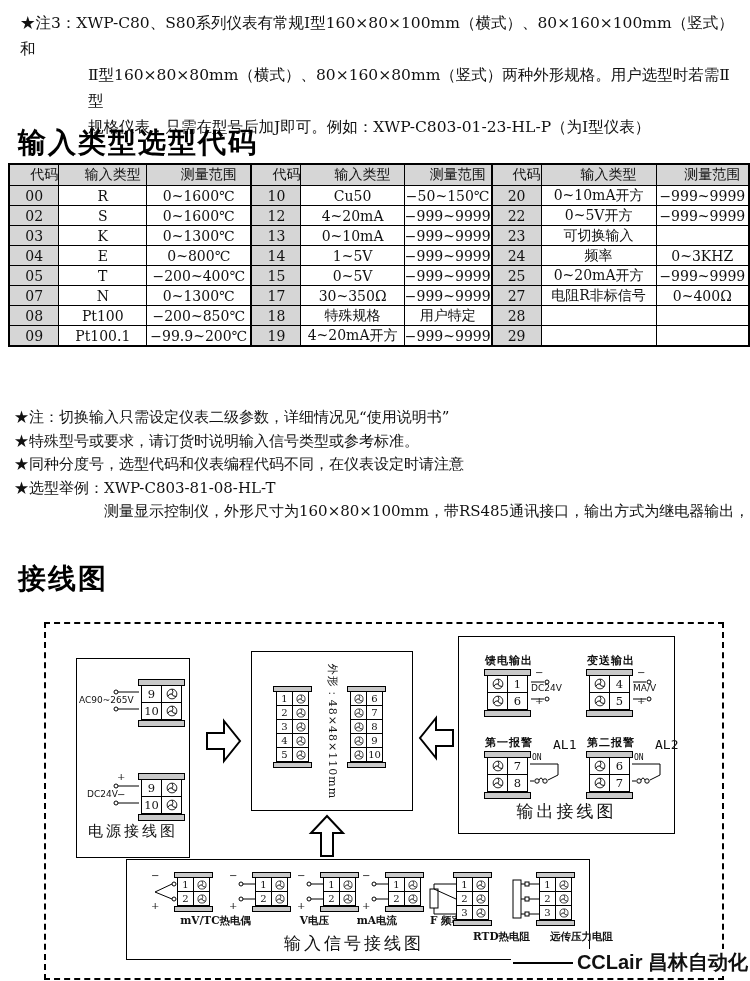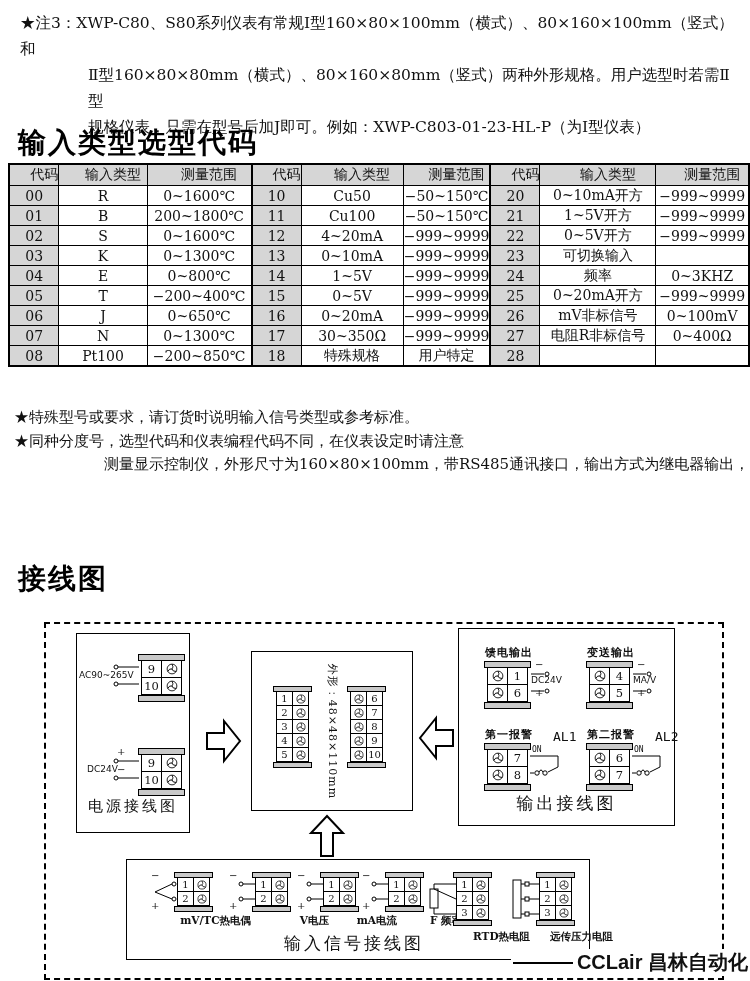--- a/index.html
+++ b/index.html
@@ -23,23 +23,23 @@
   .sel td.code{background:#d6d6d6;}
   .sel .gstart{border-left:2px solid #000;}
 
   
   .bnotes{position:absolute;top:406px;left:14px;font:15px/23.5px "DejaVu Serif",serif;}
   .bnotes .ex{margin-left:90px;}
 
   
   .frame{position:absolute;top:622px;left:44px;width:676px;height:354px;border:2px dashed #000;}
   .dbox{position:absolute;border:1.5px solid #000;background:#fff;}
-  .power{left:30px;top:9px;width:112px;height:198px;text-decoration:underline;}
+  .power{left:30px;top:34px;width:112px;height:198px;text-decoration:underline;}
   .center{left:205px;top:27px;width:160px;height:158px;}
-  .output{left:412px;top:4px;width:215px;height:196px;}
+  .output{left:412px;top:12px;width:215px;height:196px;}
   .input{left:80px;top:235px;width:462px;height:99px;}
 
   .caption{position:absolute;left:0;right:0;bottom:10px;text-align:center;font-family:"DejaVu Serif",serif;font-size:17px;letter-spacing:3px;white-space:nowrap;}
   .pcap{bottom:16px;font-size:15px;}
   .icap{left:112px;right:auto;bottom:4px;width:230px;}
 
   
   .tblock{position:absolute;display:flex;flex-direction:column;width:max-content;}
   .tblock .cap{height:5px;background:#c9c9c9;border:1px solid #000;margin:0 -3px;position:relative;z-index:1;}
   .tblock.sm .cap{height:4px;}
@@ -110,31 +110,20 @@
     <tbody>
         <tr>
           <td class="code">00</td>
           <td class="">R</td>
           <td class="">0~1600℃</td>
           <td class="code gstart">10</td>
           <td class="">Cu50</td>
           <td class="">−50~150℃</td>
           <td class="code gstart">20</td>
           <td class="">0~10mA开方</td>
-          <td class="">−999~9999</td>
-        </tr>
-        <tr>
-          <td class="code">01</td>
-          <td class="">B</td>
-          <td class="">200~1800℃</td>
-          <td class="code gstart">11</td>
-          <td class="">Cu100</td>
-          <td class="">−50~150℃</td>
-          <td class="code gstart">21</td>
-          <td class="">1~5V开方</td>
           <td class="">−999~9999</td>
         </tr>
         <tr>
           <td class="code">02</td>
           <td class="">S</td>
           <td class="">0~1600℃</td>
           <td class="code gstart">12</td>
           <td class="">4~20mA</td>
           <td class="">−999~9999</td>
           <td class="code gstart">22</td>
@@ -168,31 +157,20 @@
           <td class="">T</td>
           <td class="">−200~400℃</td>
           <td class="code gstart">15</td>
           <td class="">0~5V</td>
           <td class="">−999~9999</td>
           <td class="code gstart">25</td>
           <td class="">0~20mA开方</td>
           <td class="">−999~9999</td>
         </tr>
         <tr>
-          <td class="code">06</td>
-          <td class="">J</td>
-          <td class="">0~650℃</td>
-          <td class="code gstart">16</td>
-          <td class="">0~20mA</td>
-          <td class="">−999~9999</td>
-          <td class="code gstart">26</td>
-          <td class="">mV非标信号</td>
-          <td class="">0~100mV</td>
-        </tr>
-        <tr>
           <td class="code">07</td>
           <td class="">N</td>
           <td class="">0~1300℃</td>
           <td class="code gstart">17</td>
           <td class="">30~350Ω</td>
           <td class="">−999~9999</td>
           <td class="code gstart">27</td>
           <td class="">电阻R非标信号</td>
           <td class="">0~400Ω</td>
         </tr>
@@ -200,26 +178,39 @@
           <td class="code">08</td>
           <td class="">Pt100</td>
           <td class="">−200~850℃</td>
           <td class="code gstart">18</td>
           <td class="">特殊规格</td>
           <td class="">用户特定</td>
           <td class="code gstart">28</td>
           <td class=""></td>
           <td class=""></td>
         </tr>
+        <tr>
+          <td class="code">09</td>
+          <td class="">Pt100.1</td>
+          <td class="">−99.9~200℃</td>
+          <td class="code gstart">19</td>
+          <td class="">4~20mA开方</td>
+          <td class="">−999~9999</td>
+          <td class="code gstart">29</td>
+          <td class=""></td>
+          <td class=""></td>
+        </tr>
       </tbody>
   </table>
 
   <div class="bnotes">
+    <div>★注：切换输入只需设定仪表二级参数，详细情况见“使用说明书”</div>
     <div>★特殊型号或要求，请订货时说明输入信号类型或参考标准。</div>
     <div>★同种分度号，选型代码和仪表编程代码不同，在仪表设定时请注意</div>
+    <div>★选型举例：XWP-C803-81-08-HL-T</div>
     <div class="ex">测量显示控制仪，外形尺寸为160×80×100mm，带RS485通讯接口，输出方式为继电器输出，</div>
   </div>
 
   <h1 class="h1 t2">接线图</h1>
 
   <div class="frame">
 
     <div class="dbox power">
       <div class="pgroup" style="top:14px">
         <span class="small-label" style="left:2px;top:22px">AC90~265V</span>

